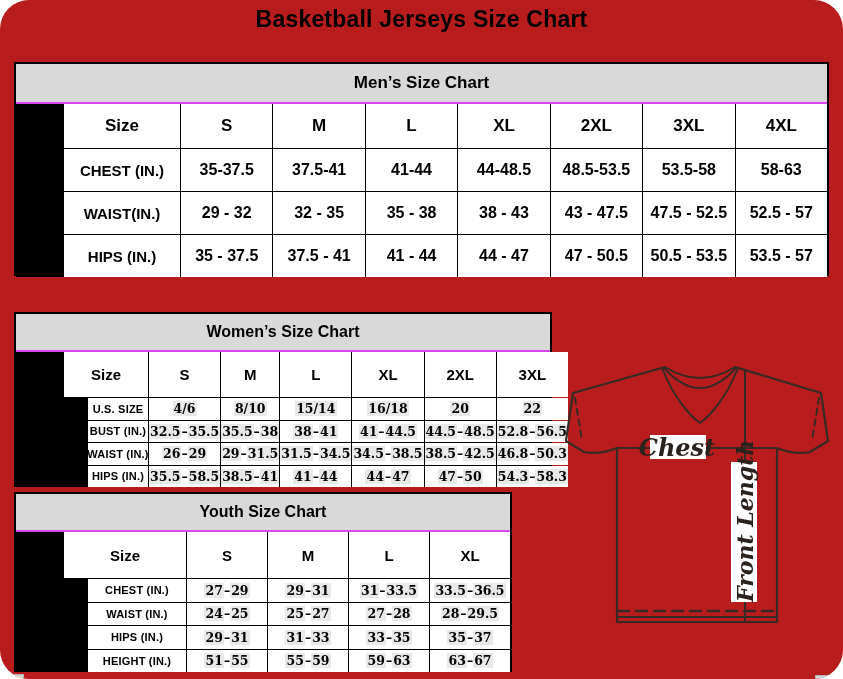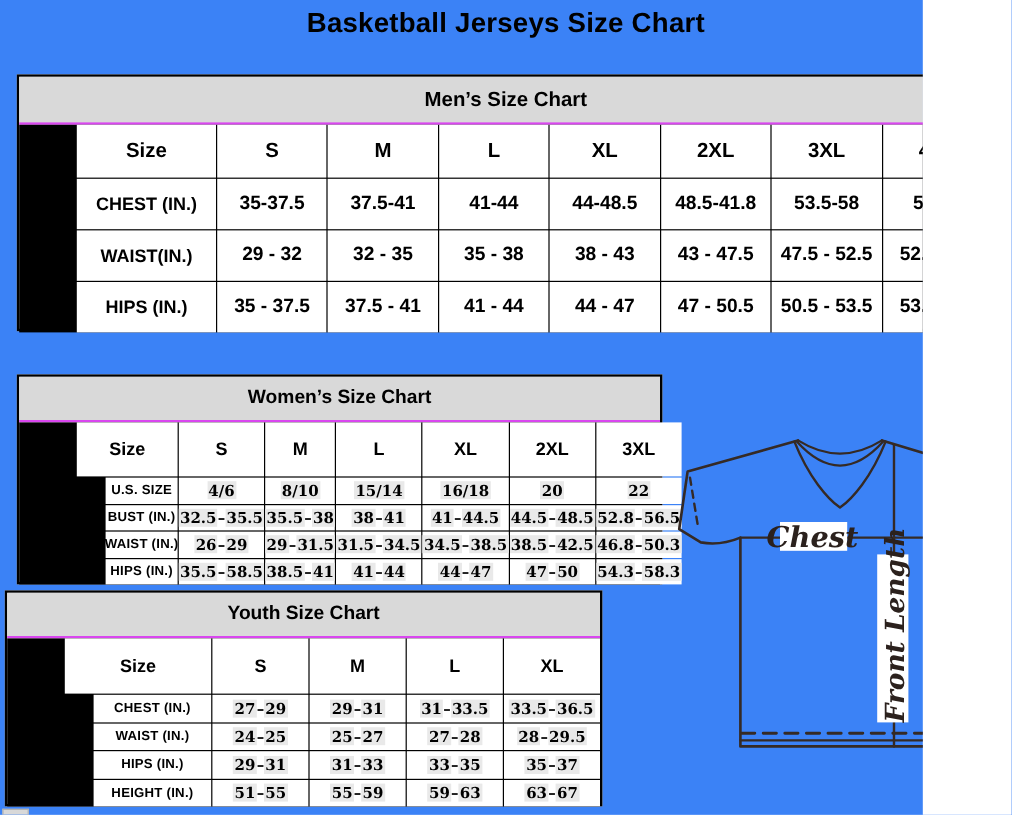--- a/index.html
+++ b/index.html
@@ -1,17 +1,17 @@
 <!DOCTYPE html>
 <html><head>
 <meta charset="utf-8">
 <style>
   html,body{margin:0;padding:0;}
-  .page{position:relative;width:769px;height:679px;background:#3b82f6;overflow:hidden;
-        font-family:"Liberation Sans",sans-serif;color:#000;}
+  .page{position:relative;width:843px;height:679px;background:#b91c1c;overflow:hidden;
+        font-family:"Liberation Sans",sans-serif;color:#000;border-radius:29px;}
   .main-title{position:absolute;top:6px;left:0;width:843px;text-align:center;
         font-size:23px;font-weight:bold;letter-spacing:0.2px;}
   
   .sizetable{position:absolute;border:2px solid #000;background:#fff;box-sizing:border-box;}
   .tbar{background:#d9d9d9;border-bottom:2px solid #d946ef;display:flex;align-items:center;
         justify-content:center;font-weight:bold;}
   .tgrid{display:grid;gap:1px;background:#000;padding-left:48px;}
   .cell{background:#fff;display:flex;align-items:center;justify-content:center;
         font-weight:bold;white-space:nowrap;}
   
@@ -20,21 +20,21 @@
   #mens-table .tgrid{grid-template-columns:116px repeat(7,1fr);grid-template-rows:44px repeat(3,42px);}
   #mens-table .head{font-size:17px;}
   #mens-table .rlabel{font-size:15px;}
   #mens-table .val{font-size:16px;}
   
   #womens-table{left:14px;top:312px;width:538px;height:175px;}
   #womens-table .tbar{height:36px;font-size:16px;}
   #womens-table .tgrid{grid-template-columns:84px repeat(6,1fr);grid-template-rows:45px repeat(4,21.5px);}
   #womens-table .head{font-size:15px;}
   
-  #youth-table{left:4px;top:492px;width:498px;height:180px;}
+  #youth-table{left:14px;top:492px;width:498px;height:180px;}
   #youth-table .tbar{height:36px;font-size:16px;}
   #youth-table .tgrid{grid-template-columns:122px repeat(4,1fr);grid-template-rows:46px repeat(4,22.5px);}
   #youth-table .head{font-size:15px;}
   
   .smalltable .rlabel{font-size:11px;letter-spacing:0.2px;margin-left:24px;}
   .smalltable .val{font-size:12.5px;font-family:"DejaVu Serif",serif;}
   .hl{background:#e9e9e9;padding:0 1px;}
   
   #jersey{position:absolute;left:554px;top:362px;width:287px;height:312px;}
   
@@ -58,21 +58,21 @@
         <div class="cell head">L</div>
         <div class="cell head">XL</div>
         <div class="cell head">2XL</div>
         <div class="cell head">3XL</div>
         <div class="cell head">4XL</div>
         <div class="cell rlabel">CHEST (IN.)</div>
         <div class="cell val">35-37.5</div>
         <div class="cell val">37.5-41</div>
         <div class="cell val">41-44</div>
         <div class="cell val">44-48.5</div>
-        <div class="cell val">48.5-41.8</div>
+        <div class="cell val">48.5-53.5</div>
         <div class="cell val">53.5-58</div>
         <div class="cell val">58-63</div>
         <div class="cell rlabel">WAIST(IN.)</div>
         <div class="cell val">29 - 32</div>
         <div class="cell val">32 - 35</div>
         <div class="cell val">35 - 38</div>
         <div class="cell val">38 - 43</div>
         <div class="cell val">43 - 47.5</div>
         <div class="cell val">47.5 - 52.5</div>
         <div class="cell val">52.5 - 57</div>

